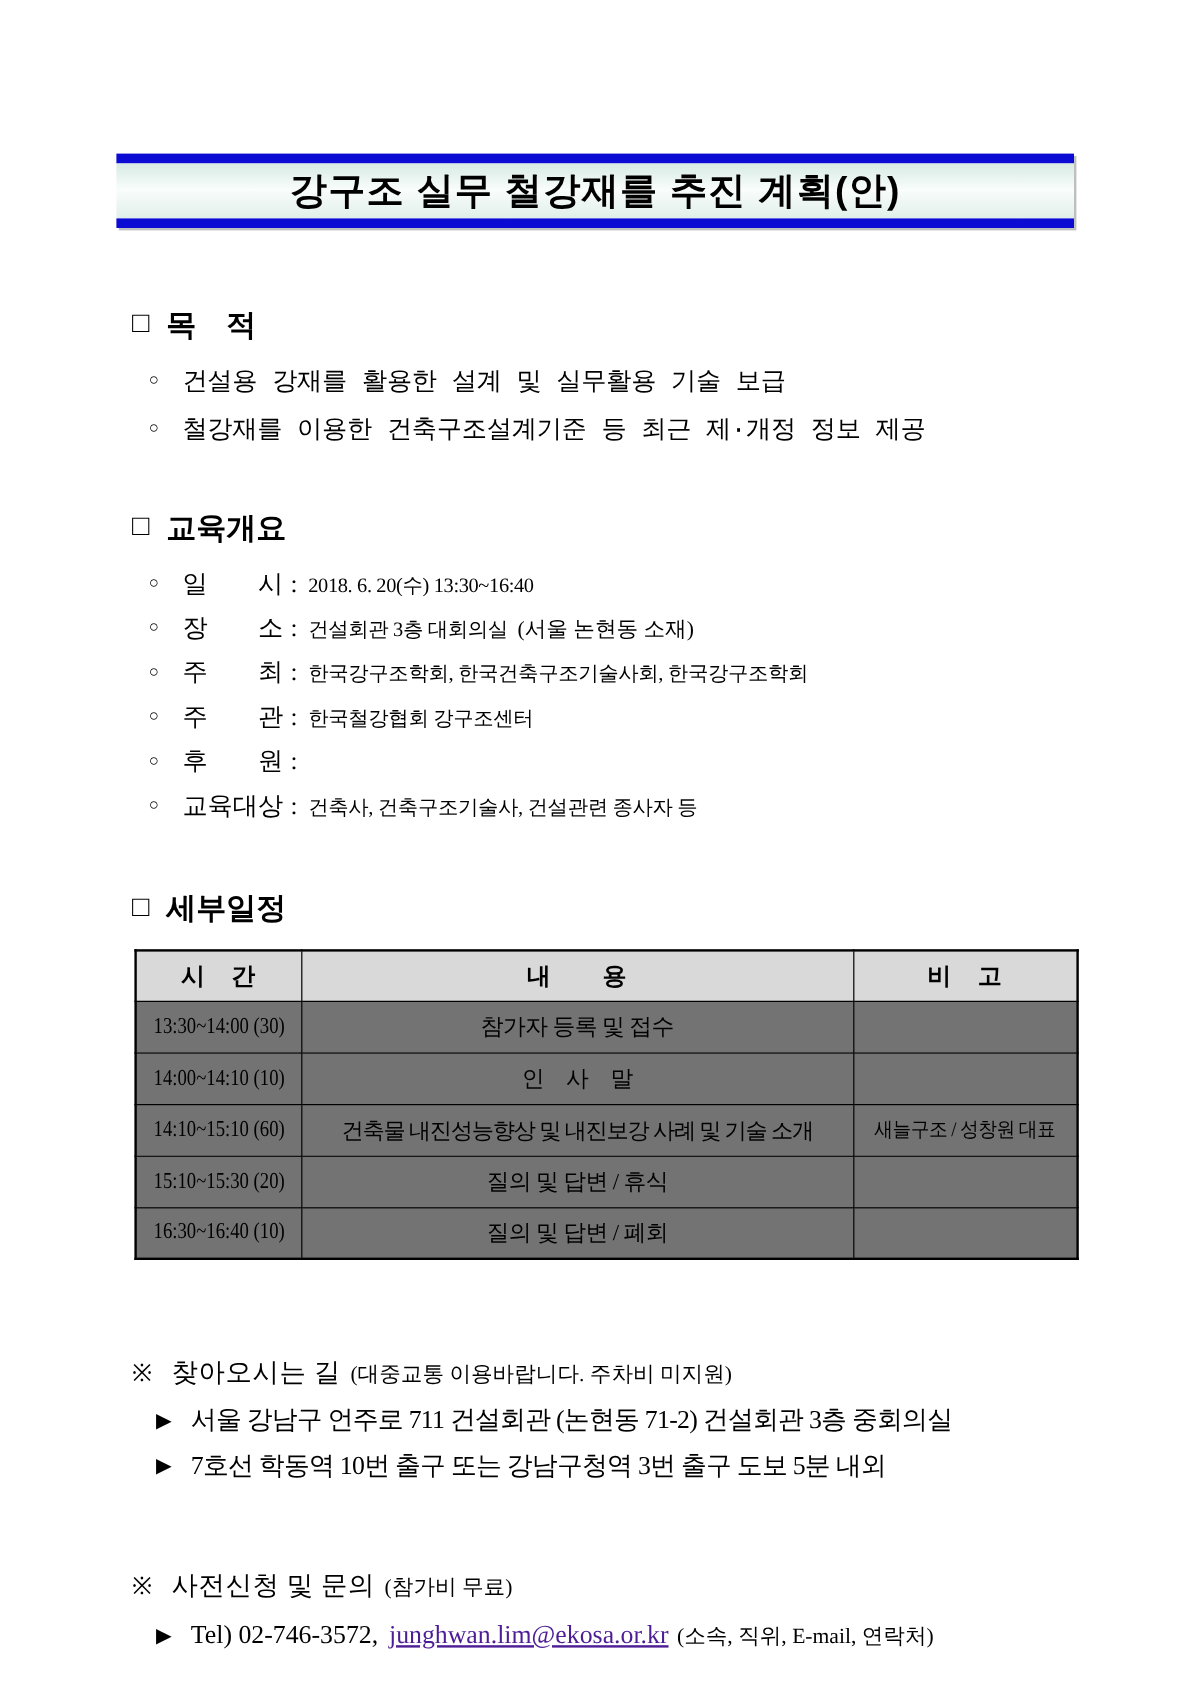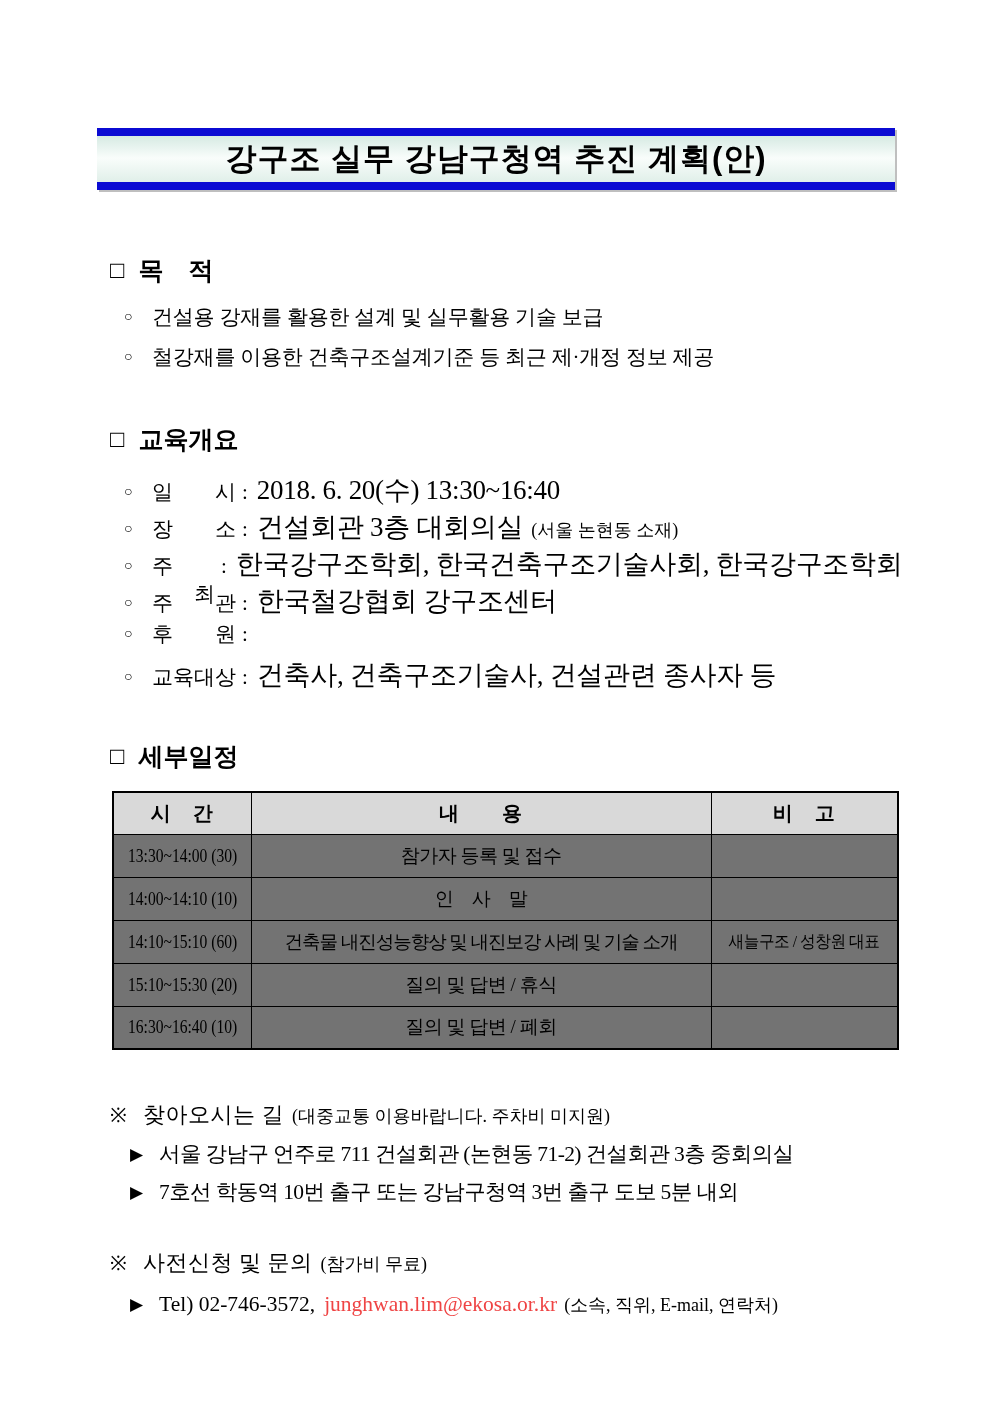--- a/index.html
+++ b/index.html
@@ -32,32 +32,32 @@
     margin-left: 13px;
     font-family: "Liberation Sans", "DejaVu Sans", sans-serif;
     font-weight: 800; font-size: 25px; color: #000;
     display: flex; align-items: center; gap: 14px;
   }
   .box-glyph { font-weight: 400; font-size: 24px; line-height: 1; position: relative; top: -1px; }
 
   
   .bullet-line { display: flex; align-items: baseline; margin-left: 27px; }
   .circle-glyph { font-size: 14px; width: 28px; flex: 0 0 28px; position: relative; top: -3px; }
-  .body-text { font-size: 21px; letter-spacing: -0.2px; }
+  .body-text { font-size: 21px; letter-spacing: -0.2px; font-family: Liberation Mono, monospace; }
   .small-note { font-size: 18px; }
 
   .purpose-list .bullet-line { height: 40px; }
   .purpose-section { margin-top: 64px; }
 
   .overview-section { margin-top: 40px; }
   .overview-list { margin-top: 16px; }
   .overview-list .bullet-line { height: 37px; }
   .ov-label { font-size: 21px; text-align: right; }
   .ov-colon { font-size: 21px; padding: 0 9px 0 6px; }
-  .ov-value { font-size: 27px; letter-spacing: -0.3px; white-space: nowrap; }
+  .ov-value { font-size: 17px; letter-spacing: -0.3px; white-space: nowrap; }
 
   .schedule-section { margin-top: 46px; }
 
   table.schedule {
     margin-top: 18px; margin-left: 15px;
     width: 785px; border-collapse: collapse;
     border: 2.5px solid #000;
     table-layout: fixed;
   }
   table.schedule th, table.schedule td { border: 1px solid #000; text-align: center; vertical-align: middle; }
@@ -66,39 +66,39 @@
     font-size: 20px; font-weight: 600; letter-spacing: 1px;
   }
   table.schedule td { height: 43px; background: #737373; }
   .cell-time { display: inline-block; font-size: 19px; transform: scaleX(0.82); transform-origin: center; white-space: nowrap; }
   .cell-content { font-size: 19px; letter-spacing: -0.5px; }
   .cell-note { display:inline-block; font-size: 17px; letter-spacing: -0.5px; transform: scaleX(0.92); transform-origin: center; white-space: nowrap; }
 
   .directions-section { margin-top: 50px; }
   .marker-line { display: flex; align-items: baseline; margin-left: 13px; }
   .ref-glyph { font-size: 20px; width: 33px; flex: 0 0 33px; }
-  .marker-heading { font-size: 22px; letter-spacing: 0.5px; }
+  .marker-heading { font-size: 22px; letter-spacing: 0.5px; margin-top: 29px; }
   .heading-note { font-size: 18px; margin-left: 8px; }
   .arrow-line { display: flex; align-items: baseline; margin-left: 33px; margin-top: 9px; }
   .arrow-glyph { font-size: 17px; width: 29px; flex: 0 0 29px; position: relative; top: -1px; }
   .arrow-text { font-size: 21.5px; letter-spacing: -0.6px; white-space: nowrap; }
 
   .contact-section { margin-top: 42px; }
   .tel-text { font-size: 21.5px; }
-  .email-link { color: #ef4444; cursor: pointer; }
+  .email-link { color: #4c1d95; text-decoration: underline; cursor: pointer; }
   .contact-suffix { font-size: 18px; margin-left: 7px; }
 </style>
 </head>
 <body>
 
 <div class="page">
   <div class="content">
 
     <div class="title-banner">
-      <div class="title-text">강구조 실무 강남구청역 추진 계획(안)</div>
+      <div class="title-text">강구조 실무 철강재를 추진 계획(안)</div>
     </div>
 
     <div class="purpose-section">
       <div class="section-heading">
         <span class="box-glyph">□</span>
         <span>목 적</span>
       </div>
       <div class="purpose-list" style="margin-top:16px;">
         <div class="bullet-line">
           <span class="circle-glyph">○</span>

